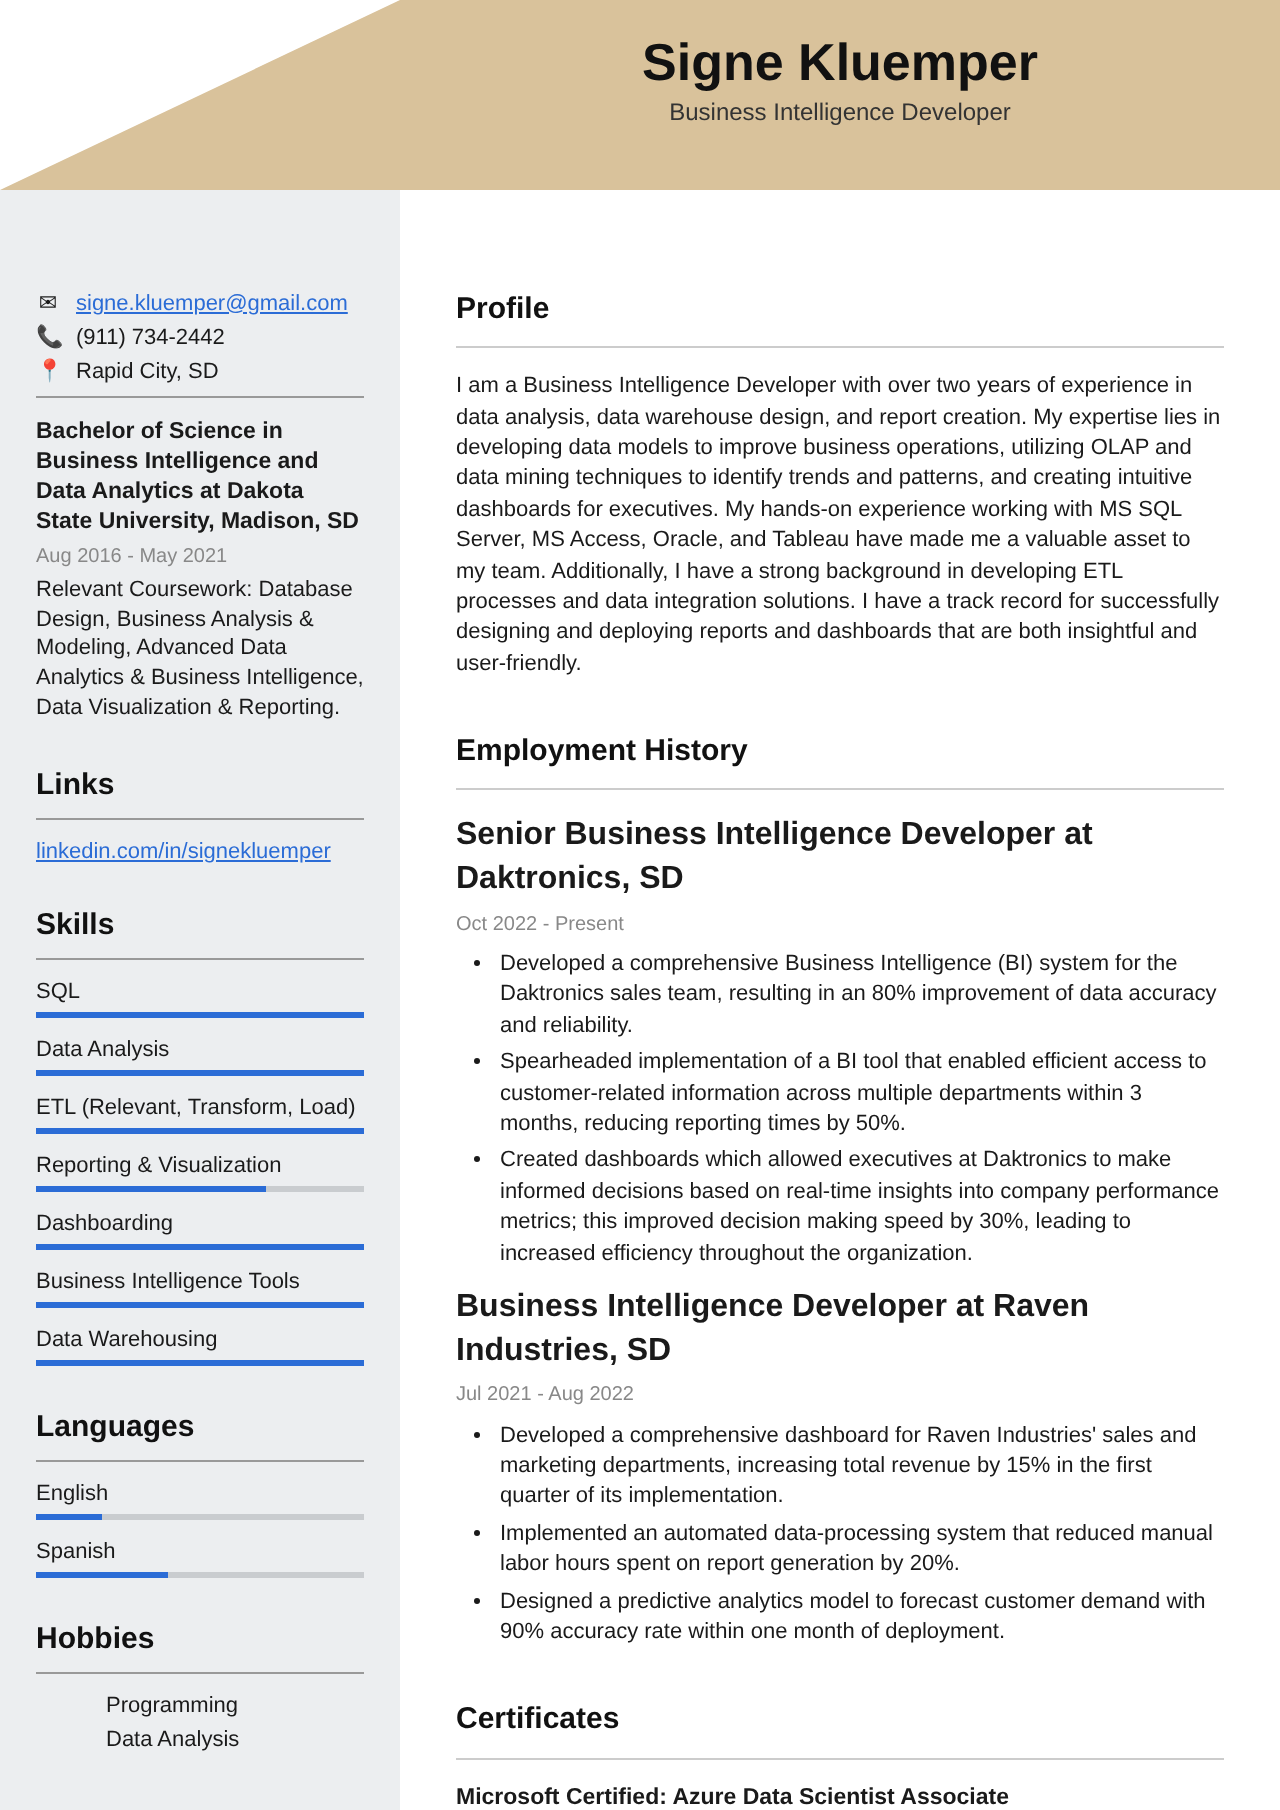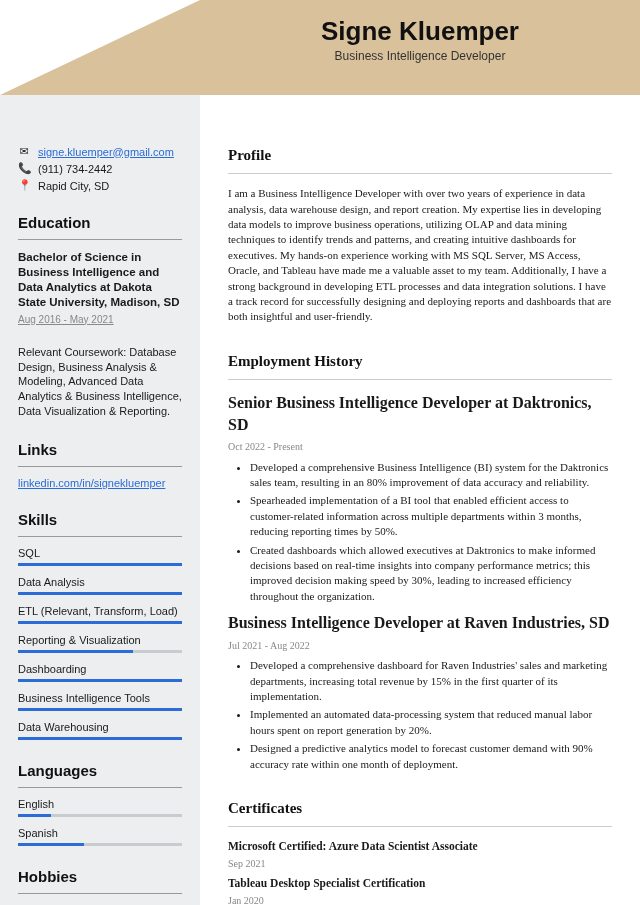--- a/index.html
+++ b/index.html
@@ -11,28 +11,28 @@
 .name { font-size: 26px; font-weight: 700; color: #111; }
 .subtitle { font-size: 12px; color: #333; margin-top: 2px; }
 .sidebar { width: 200px; background: #eceef0; padding: 145px 18px 18px 18px; font-size: 11px; position: relative; z-index: 0; }
 .main { flex: 1; padding: 145px 28px 18px 28px; font-size: 11px; position: relative; z-index: 0; line-height: 1.35; }
 .contact-item { display: flex; align-items: center; gap: 8px; margin-bottom: 4px; font-size: 11px; }
 .contact-item .icon { width: 12px; text-align: center; }
 .link { color: #2b6cd6; text-decoration: underline; text-align: right; }
 .sb-section-title { font-size: 15px; font-weight: 700; color: #111; margin-top: 22px; margin-bottom: 8px; }
 .sb-hr { border: none; border-top: 1px solid #999; margin: 6px 0 10px 0; }
 .edu-title { font-size: 11.5px; font-weight: 700; line-height: 1.3; }
-.edu-dates { font-size: 10px; color: #888; margin: 4px 0 20px 0; text-decoration: underline; }
+.edu-dates { font-size: 10px; color: #888; margin: 4px 0 4px 0; }
 .edu-body { font-size: 11px; line-height: 1.35; }
 .skill-row { margin-bottom: 10px; }
 .skill-name { font-size: 11px; margin-bottom: 4px; }
 .skill-bar { height: 3px; background: #c9cccf; position: relative; }
 .skill-fill { position: absolute; left: 0; top: 0; bottom: 0; background: #2b6cd6; }
 .main h2 { font-size: 15px; font-weight: 700; color: #111; margin-bottom: 8px; }
-.main .section { margin-bottom: 26px; font-family: Liberation Serif, serif; }
+.main .section { margin-bottom: 26px; }
 .main .hr { border: none; border-top: 1px solid #ccc; margin-bottom: 12px; }
 .profile-text { font-size: 11px; line-height: 1.4; }
 .job-title { font-size: 16px; font-weight: 700; margin-top: 8px; }
 .job-dates { font-size: 10px; color: #888; margin: 5px 0 6px 0; }
 ul.bullets { list-style: disc; padding-left: 22px; margin-bottom: 6px; }
 ul.bullets li { font-size: 11px; line-height: 1.4; margin-bottom: 3px; }
 .cert-title { font-size: 11.5px; font-weight: 700; margin-top: 6px; }
 .cert-date { font-size: 10px; color: #888; margin: 2px 0 6px 0; }
 .hobby-item { font-size: 11px; margin-bottom: 5px; padding-left: 35px; }
 </style>
@@ -54,21 +54,20 @@
     </div>
     <div class="contact-item">
       <span class="icon">📞</span>
       <span>(911) 734-2442</span>
     </div>
     <div class="contact-item">
       <span class="icon">📍</span>
       <span>Rapid City, SD</span>
     </div>
 
-    <div class="sb-section-title">Education</div>
     <hr class="sb-hr">
     <div class="edu-title">Bachelor of Science in Business Intelligence and Data Analytics at Dakota State University, Madison, SD</div>
     <div class="edu-dates">Aug 2016 - May 2021</div>
     <div class="edu-body">Relevant Coursework: Database Design, Business Analysis &amp; Modeling, Advanced Data Analytics &amp; Business Intelligence, Data Visualization &amp; Reporting.</div>
 
     <div class="sb-section-title">Links</div>
     <hr class="sb-hr">
     <div><a class="link">linkedin.com/in/signekluemper</a></div>
 
     <div class="sb-section-title">Skills</div>

